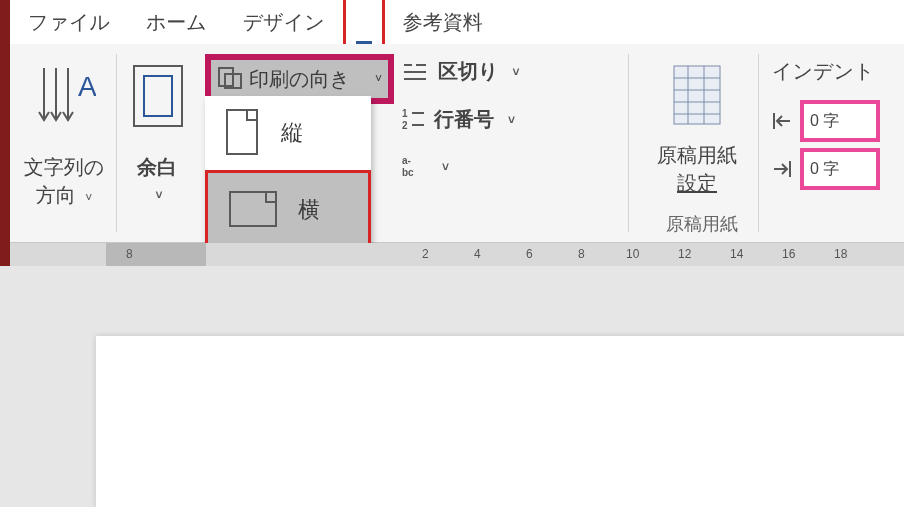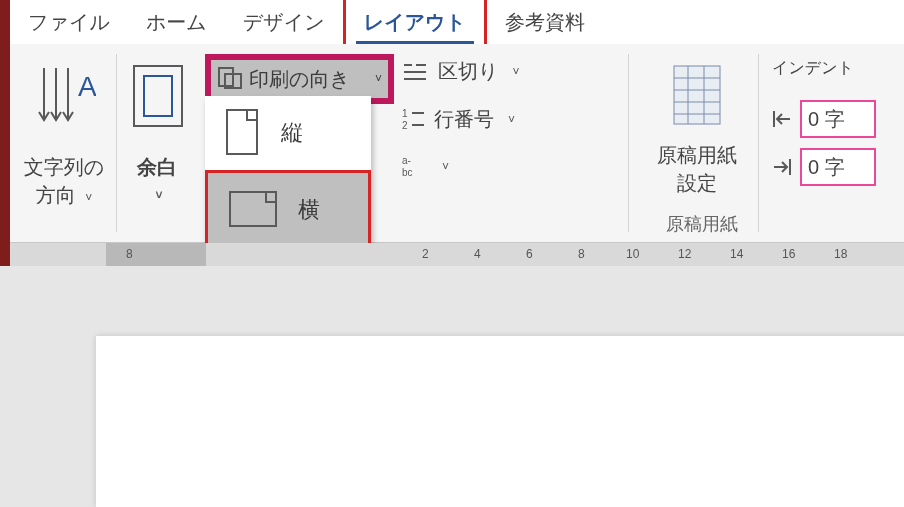--- a/index.html
+++ b/index.html
@@ -35,40 +35,40 @@
 
   
   .orient-menu{position:absolute;left:195px;top:52px;width:166px;background:#fff;box-shadow:2px 4px 6px rgba(0,0,0,0.25);}
   .orient-item{height:74px;display:flex;align-items:center;gap:18px;padding:0 18px;}
   .orient-item.portrait{background:#fff;}
   .orient-item.landscape{background:#bfbfbf;border:3px solid #d62424;}
   .orient-item .lbl{font-size:22px;color:#3b3b3b;}
 
   
   .g4{left:392px;width:220px;}
-  .cmd{position:absolute;display:flex;align-items:center;gap:10px;font-size:20px;color:#444;}
+  .cmd{position:absolute;display:flex;align-items:center;gap:10px;font-size:20px;color:#444;font-weight:bold;}
   .c-break{top:14px;left:0;}
   .c-lineno{top:62px;left:0;}
   .c-hyph{top:110px;left:0;}
   .chev2{font-size:12px;color:#555;margin-left:4px;}
 
   
   .g5{left:632px;width:110px;}
   .mp-icon{position:absolute;top:18px;left:28px;}
   .mp-label{position:absolute;top:98px;left:0;width:110px;text-align:center;font-size:20px;color:#444;}
-  .mp-label2{position:absolute;top:126px;left:0;width:110px;text-align:center;font-size:20px;color:#444;}
+  .mp-label2{position:absolute;top:126px;left:0;width:110px;text-align:center;font-size:20px;color:#444;text-decoration:underline;}
   .mp-group-label{position:absolute;bottom:6px;left:0;width:120px;text-align:center;font-size:18px;color:#666;}
 
   
   .g6{left:758px;width:146px;}
-  .ind-title{position:absolute;top:14px;left:4px;font-size:16px;color:#444;}
+  .ind-title{position:absolute;top:14px;left:4px;font-size:20px;color:#444;}
   .ind-row{position:absolute;left:2px;display:flex;align-items:center;gap:6px;}
   .ind-row1{top:56px;}
   .ind-row2{top:104px;}
-  .ind-input{width:60px;height:30px;border:2px solid #ec4899;background:#fff;font-size:20px;color:#444;padding:2px 6px;}
+  .ind-input{width:60px;height:30px;border:4px solid #ec4899;background:#fff;font-size:16px;color:#444;padding:2px 6px;}
 
   
   .ruler{height:24px;background:#d9d9d9;border-bottom:1px solid #b5b5b5;position:relative;font-size:12px;color:#555;}
   .ruler .dark{position:absolute;left:96px;top:0;height:24px;width:100px;background:#b8b8b8;}
   .ruler span.tick{position:absolute;top:4px;}
 
   
   .docarea{position:absolute;left:0;right:0;top:266px;bottom:0;background:#e6e6e6;}
   .page{position:absolute;left:96px;top:70px;right:0;bottom:0;background:#fff;box-shadow:0 0 6px rgba(0,0,0,0.15);}
 
@@ -77,21 +77,20 @@
 </head>
 <body>
 
 <div class="window">
 
   <div class="tabs">
     <div class="tab">ファイル</div>
     <div class="tab">ホーム</div>
     <div class="tab">デザイン</div>
     <div class="tab active redbox">
-      <span>レイアウト</span>
       <span class="underline"></span>
     </div>
     <div class="tab">参考資料</div>
   </div>
 
   <div class="ribbon">
 
     <div class="group g1">
       <svg class="txtdir-icon" width="60" height="72">
         <line class="icon-line" x1="8" y1="6" x2="8" y2="56"></line>

